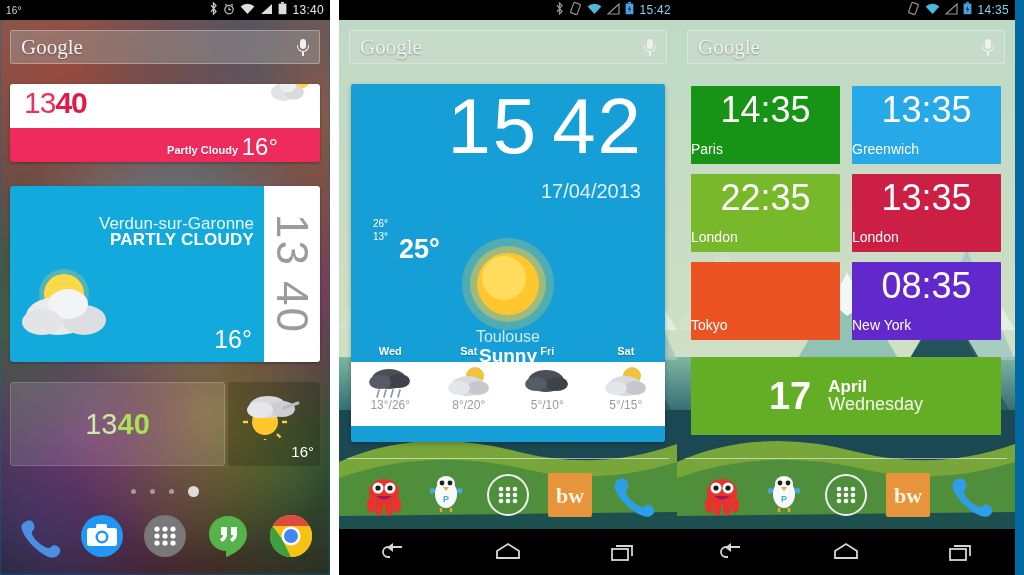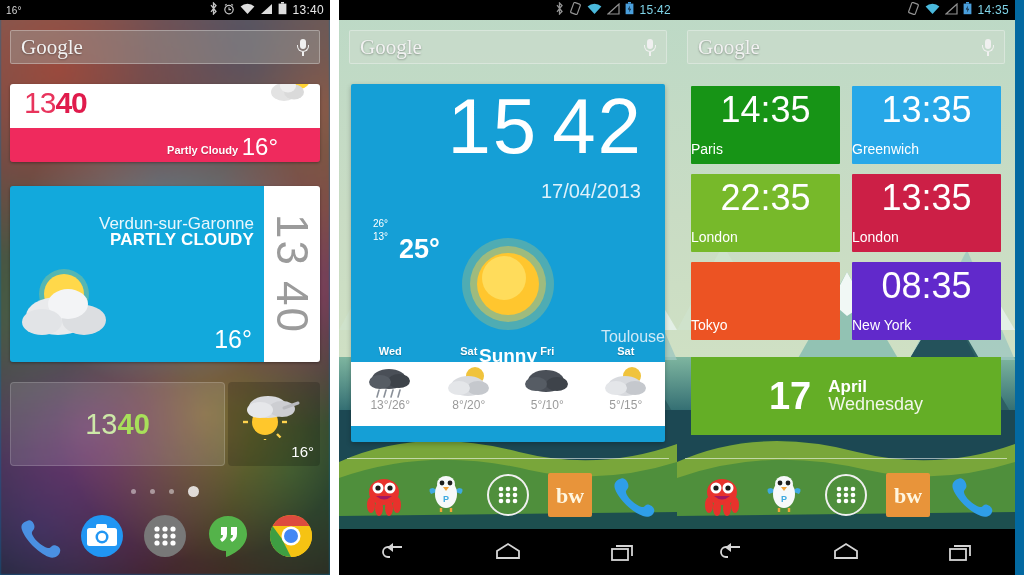--- a/index.html
+++ b/index.html
@@ -118,21 +118,21 @@
           background:#159fd6; border-radius:2px; overflow:hidden;
           box-shadow:0 2px 5px rgba(0,0,0,.25); z-index:10; }
   .bigw-time { position:absolute; right:22px; top:2px; font-size:78px; color:#fff;
                font-weight:300; letter-spacing:2px; line-height:1.05; }
   .bigw-time .sep { display:inline-block; width:14px; }
   .bigw-date { position:absolute; right:24px; top:96px; font-size:20px; color:#dff1fb; font-weight:300; }
   .bigw-hi { position:absolute; left:22px; top:134px; font-size:10px; color:#fff; line-height:1.25; }
   .bigw-cur { position:absolute; left:48px; top:130px; font-size:27px; color:#fff; font-weight:700;margin-top:20px; }
   .bigw-sun { position:absolute; left:50%; top:150px; transform:translateX(-50%);
               width:100px; height:100px; }
-  .bigw-loc { position:absolute; left:0; right:0; top:244px; text-align:right;
+  .bigw-loc { position:absolute; left:0; right:0; top:244px; text-align:center;
               font-size:16px; color:#cfe9f6; }
   .bigw-cond { position:absolute; left:0; right:0; top:261px; text-align:center;
                font-size:19px; color:#fff; font-weight:700; }
   .fc { position:absolute; left:0; right:0; bottom:16px; height:64px; background:#fff;
         display:flex; }
   .fc-day { flex:1; position:relative; }
   .fc-name { position:absolute; left:0; right:0; top:-17px; text-align:center;
              font-size:11px; color:#fff; font-weight:700; text-shadow:0 1px 1px rgba(0,0,0,.25); }
   .fc-ico { position:absolute; left:50%; top:2px; transform:translateX(-50%); width:50px; height:38px; }
   .fc-tmp { position:absolute; left:0; right:0; bottom:14px; text-align:center;

